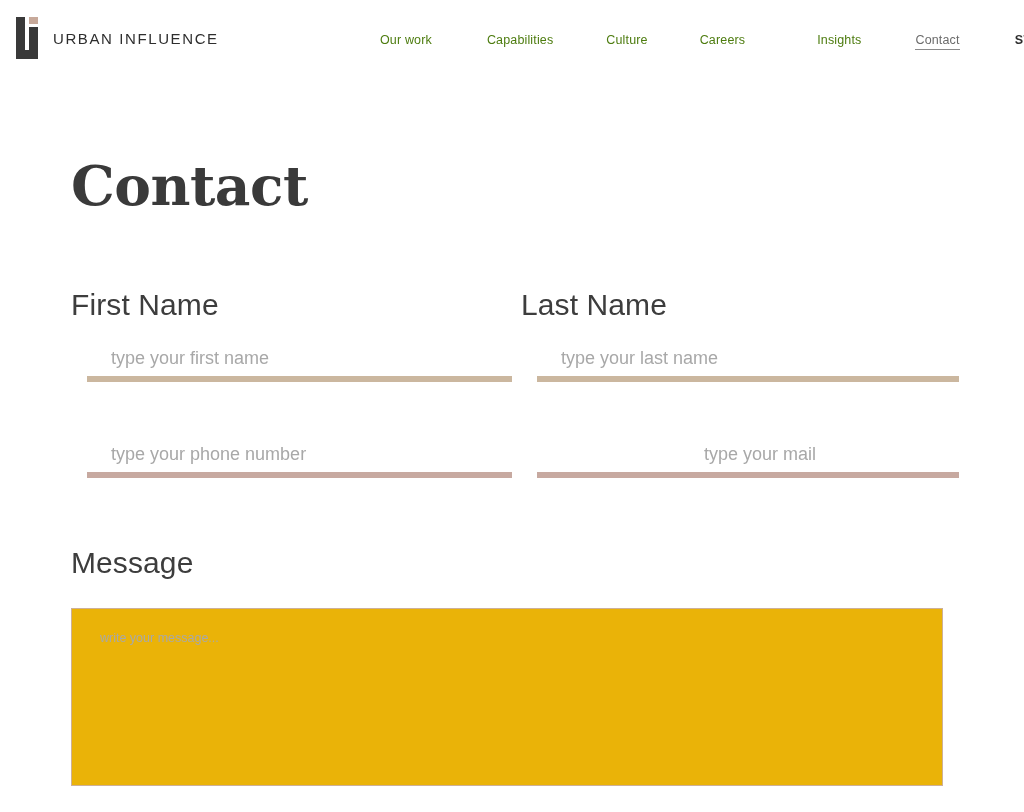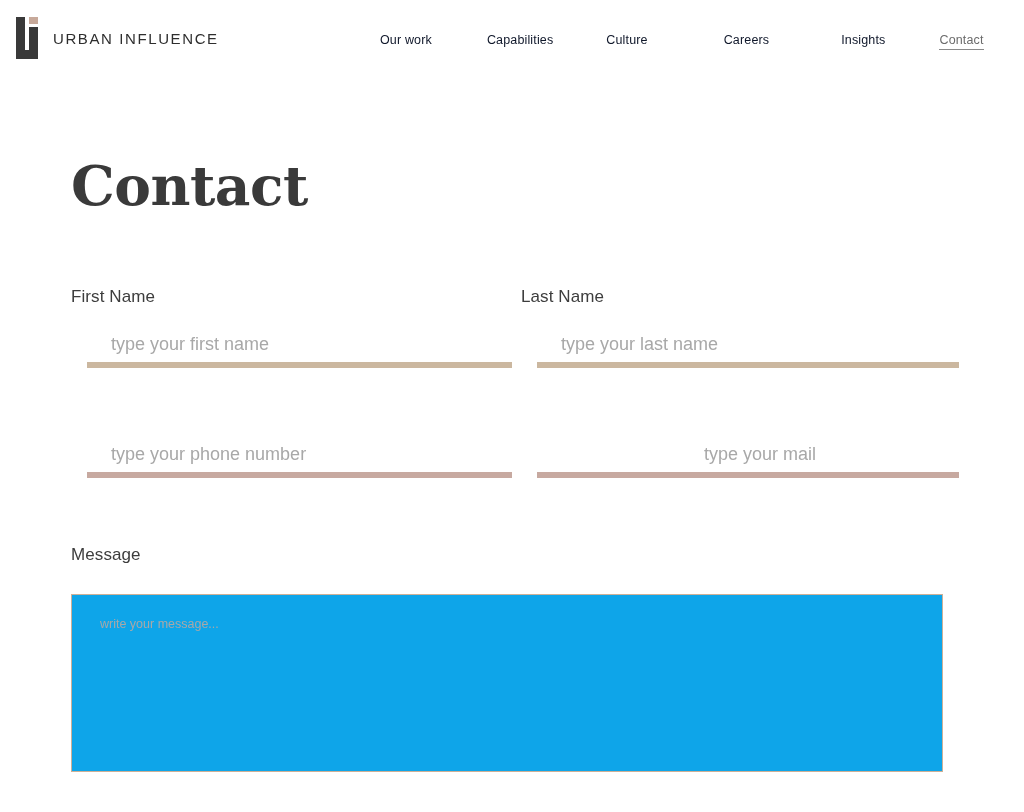--- a/index.html
+++ b/index.html
@@ -84,21 +84,21 @@
 
   .main-nav {
     position: absolute;
     left: 380px;
     top: 30px;
     display: flex;
     align-items: baseline;
   }
   .nav-link {
     font-size: 12.5px;
-    color: #0f172a;
+    color: #4d7c0f;
     text-decoration: none;
     white-space: nowrap;
     letter-spacing: 0.15px;
     padding: 0;
   }
   .nav-item { display: block; }
   .nav-link.is-active {
     color: #6b6b6b;
     border-bottom: 1px solid #8a8a8a;
     padding-bottom: 2px;
@@ -136,21 +136,21 @@
     left: 0;
     top: 0;
     width: 1024px;
   }
 
   .field {
     position: absolute;
   }
   .field-label {
     display: block;
-    font-size: 17px;
+    font-size: 30px;
     color: #3d3d3d;
     font-weight: 400;
     line-height: 1.1;
     letter-spacing: 0.1px;
   }
   .field-input {
     display: block;
     width: 100%;
     border: none;
     border-bottom: 6px solid #4d7c0f;
@@ -184,21 +184,21 @@
   #field-mail .field-input { margin-top: 27px; }
 
   #field-message { left: 71px; top: 546px; width: 872px; }
   .message-label { margin-bottom: 0; }
   .message-box {
     display: block;
     width: 872px;
     height: 178px;
     margin-top: 29px;
     border: 1px solid #cdb097;
-    background: #0ea5e9;
+    background: #eab308;
     font-family: "Liberation Sans", sans-serif;
     font-size: 12.5px;
     color: #4a4a4a;
     padding: 20px 0 0 28px;
     resize: none;
     outline: none;
     line-height: 1.5;
   }
   .message-box::placeholder {
     color: #a8a8a8;
@@ -220,21 +220,21 @@
     <span class="brand-name">URBAN INFLUENCE</span>
   </a>
 
   <nav class="main-nav">
     <span class="nav-item" style="margin-right:55px;">
       <a class="nav-link" href="#">Our work</a>
     </span>
     <span class="nav-item" style="margin-right:53px;">
       <a class="nav-link" href="#">Capabilities</a>
     </span>
-    <span class="nav-item" style="margin-right:76px;">
+    <span class="nav-item" style="margin-right:52px;">
       <a class="nav-link" href="#">Culture</a>
     </span>
     <span class="nav-item" style="margin-right:72px;">
       <a class="nav-link" href="#">Careers</a>
     </span>
     <span class="nav-item" style="margin-right:54px;">
       <a class="nav-link" href="#">Insights</a>
     </span>
     <span class="nav-item" style="margin-right:55px;">
       <a class="nav-link is-active" href="#">Contact</a>

